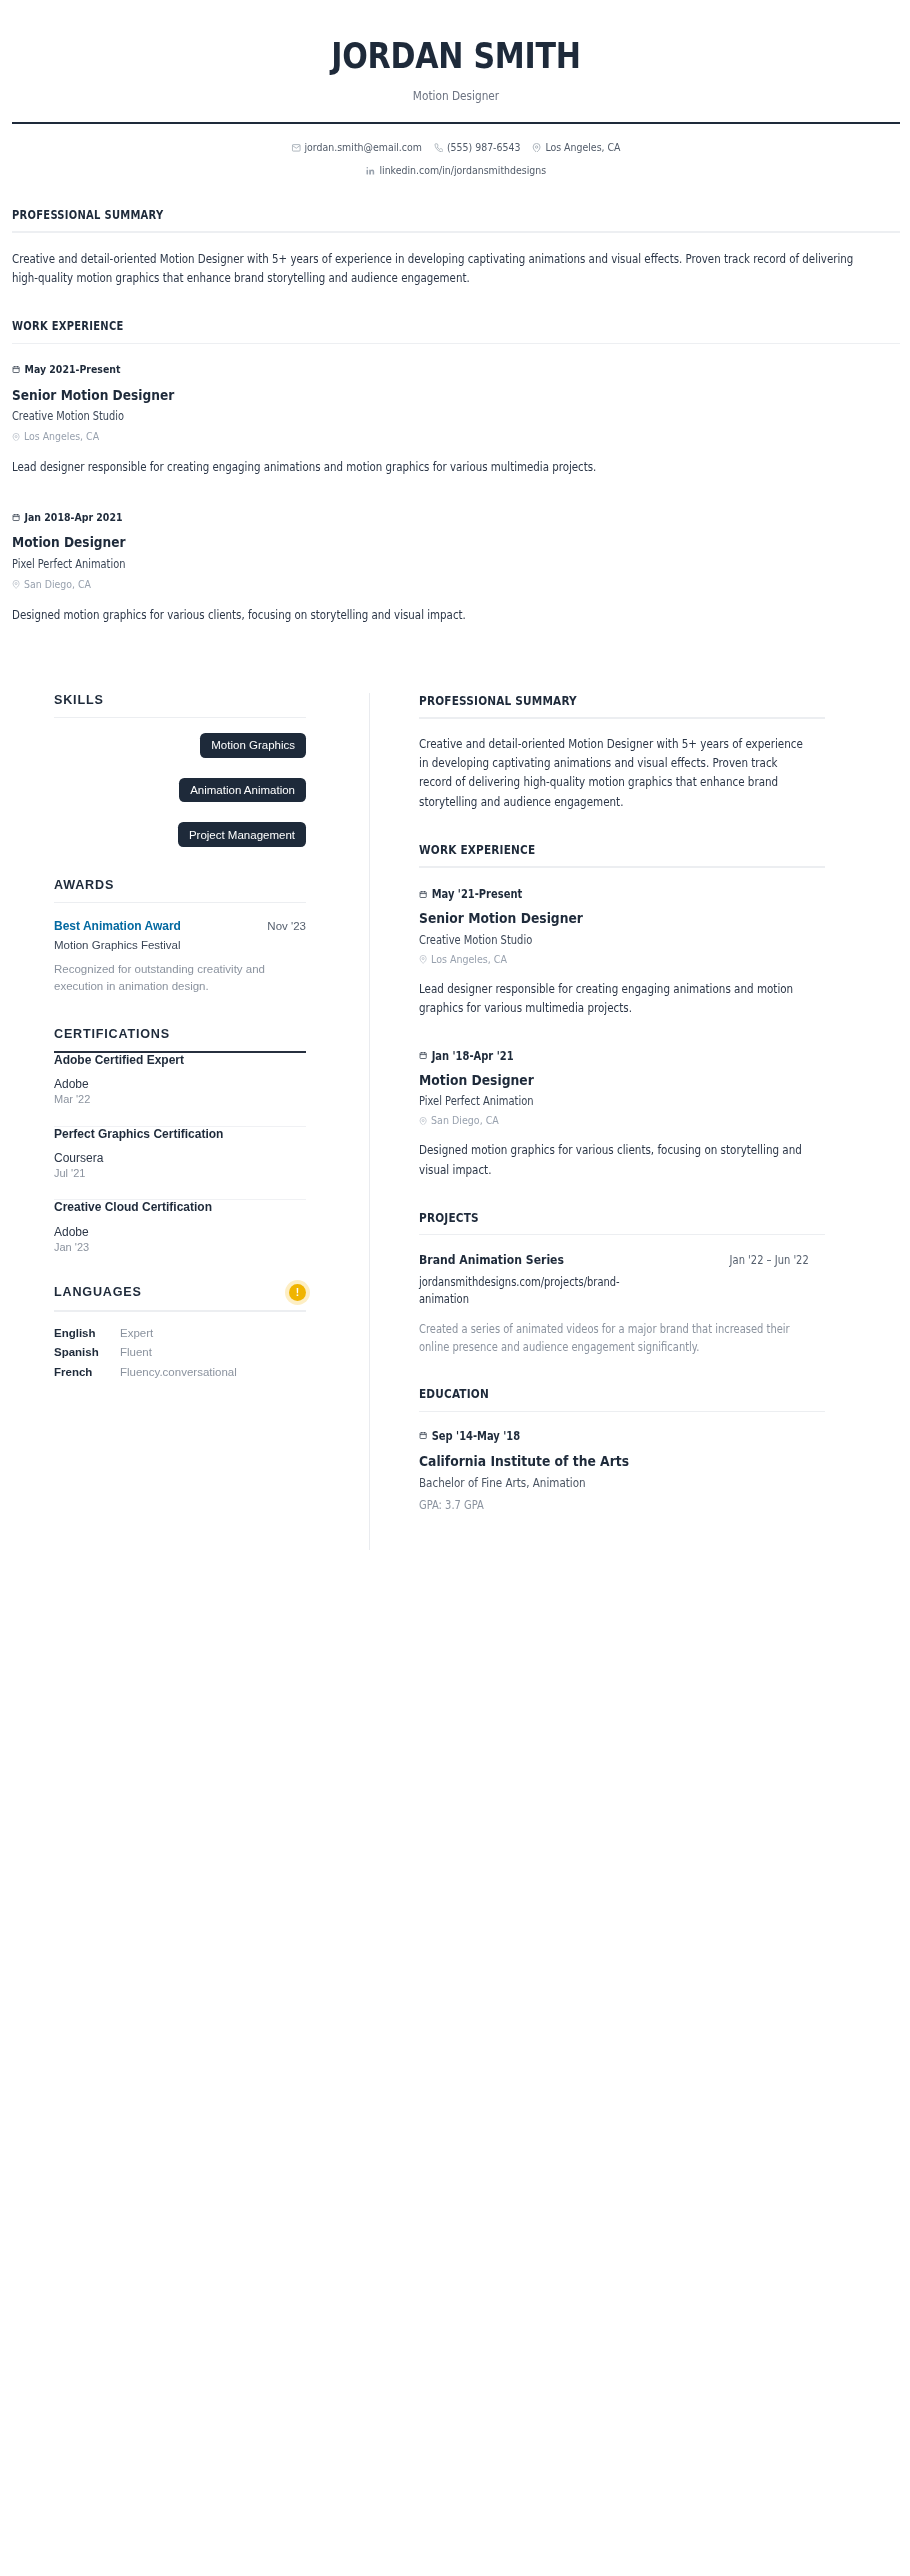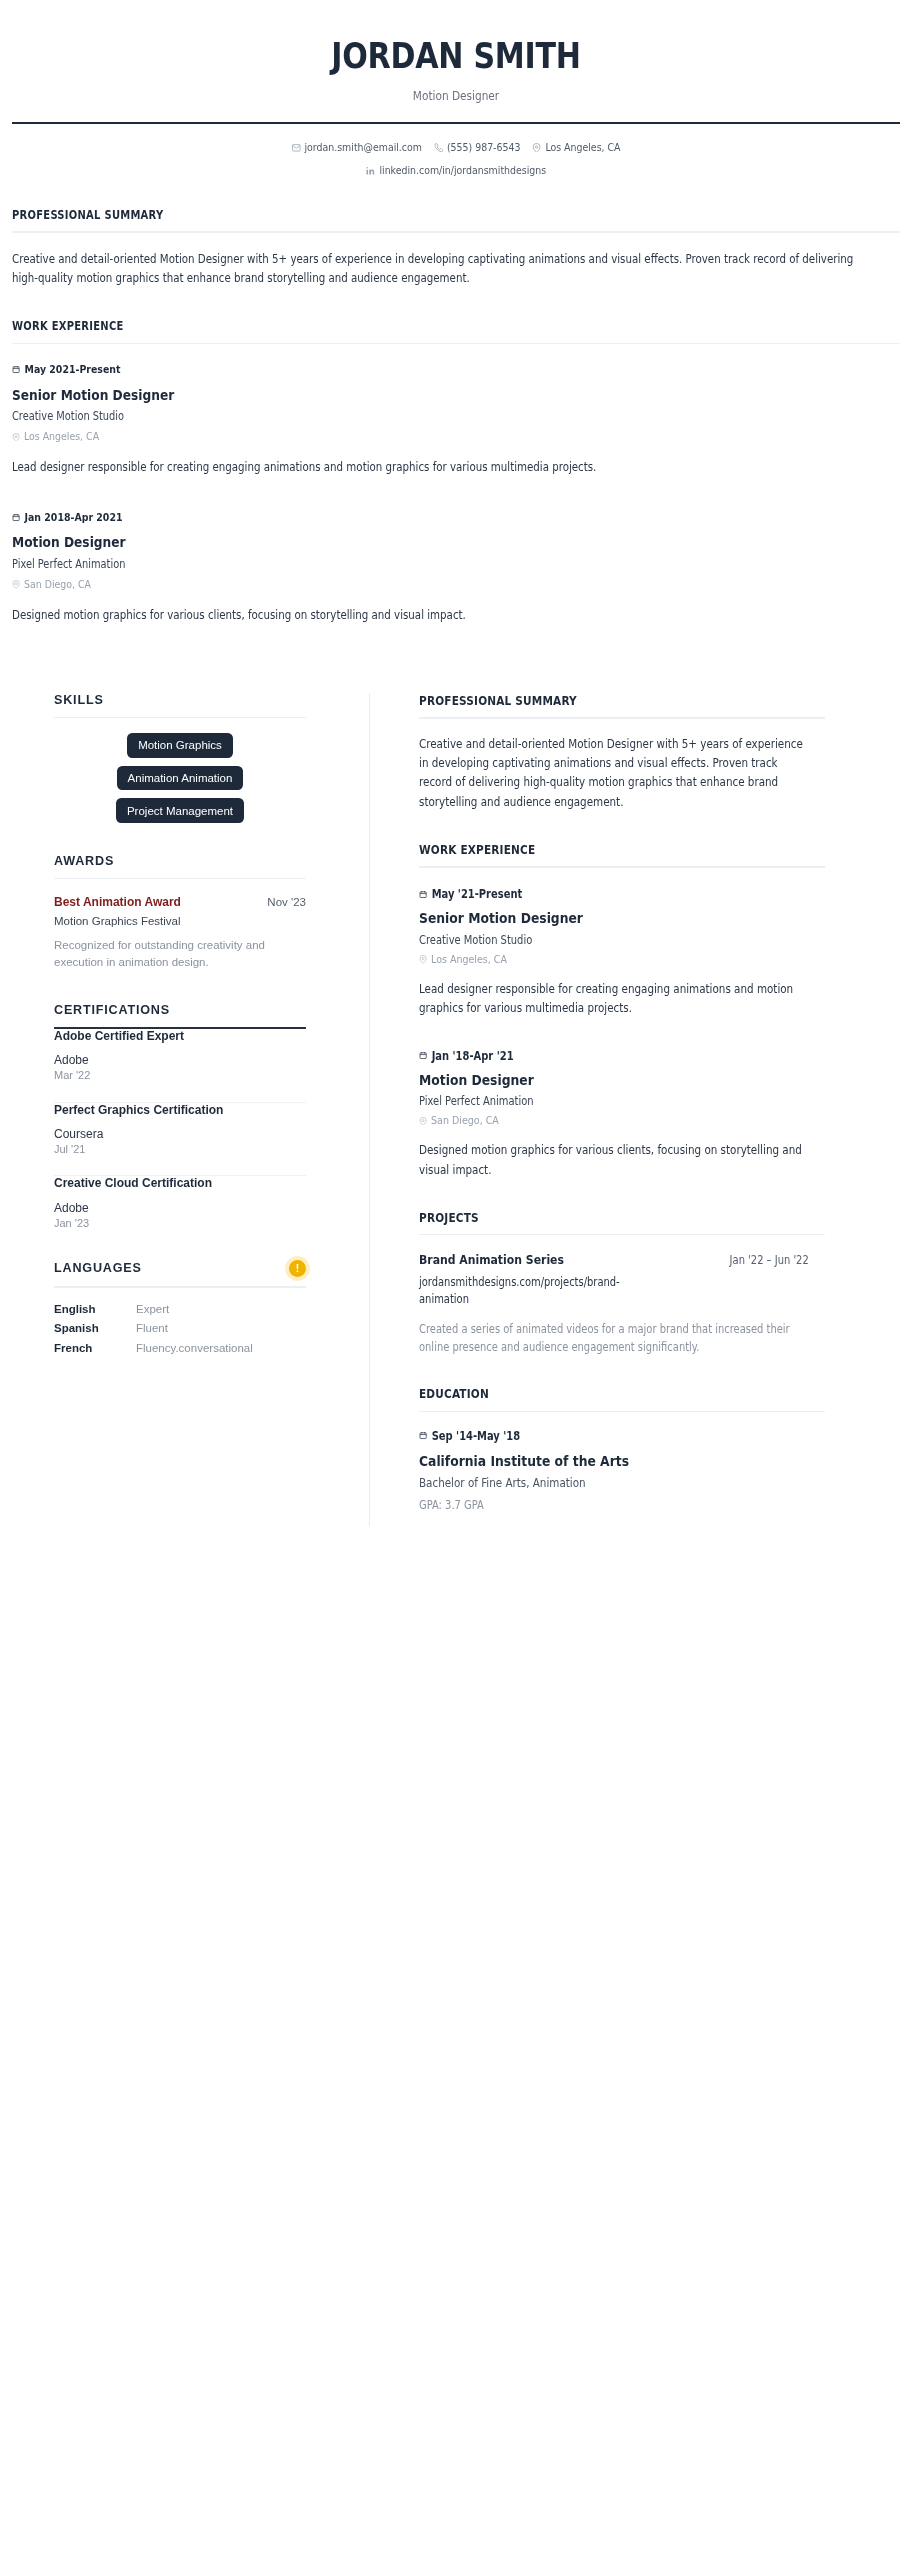--- a/index.html
+++ b/index.html
@@ -116,32 +116,32 @@
   
   .l-sec{margin-top:0;}
   .l-sec + .l-sec{margin-top:31px;}
   .l-h{
     font-size:12.6px;font-weight:700;letter-spacing:0.8px;color:#1e2a3a;
     position:relative;
   }
   .l-rule{height:1.1px;background:#eceef1;margin-top:9.7px;}
   .l-rule.dark{height:1.7px;background:#27303f;}
 
-  .skill-chips{margin-top:15px;display:flex;flex-direction:column;align-items:center;gap:8px;}
+  .skill-chips{margin-top:15px;display:flex;flex-direction:column;align-items:flex-end;gap:20px;}
   .chip{
     background:#1e2a3a;color:#ffffff;
     font-size:11.5px;
     padding:6.3px 11px;
     border-radius:5.2px;
     display:inline-block;
   }
 
   .award{margin-top:16px;}
   .award-top{display:flex;justify-content:space-between;align-items:baseline;gap:6.9px;}
-  .award-name{font-size:12px;font-weight:700;color:#7f1d1d;}
+  .award-name{font-size:12px;font-weight:700;color:#0369a1;}
   .award-date{font-size:11.5px;color:#56606e;white-space:nowrap;}
   .award-org{font-size:11.5px;color:#3b4656;margin-top:6.9px;}
   .award-desc{font-size:11.5px;line-height:1.55;color:#8b939f;margin-top:9.2px;}
 
   .cert{}
   .cert + .cert{border-top:1.1px solid #f0f1f4;margin-top:20.6px;}
   .cert-name{font-size:12px;font-weight:700;color:#1e2a3a;}
   .cert-org{font-size:12px;color:#2b3647;margin-top:10.3px;}
   .cert-date{font-size:11px;color:#8b939f;margin-top:2px;}
 
@@ -151,21 +151,21 @@
     background:#F0B400;
     color:#ffffff;
     font-size:10.3px;font-weight:700;
     display:flex;align-items:center;justify-content:center;
     box-shadow:0 0 0 4px rgba(247,200,60,0.30);
     flex:none;
   }
   .lang-table{margin-top:15px;}
   .lang-row{display:flex;margin-top:7.5px;}
   .lang-row:first-child{margin-top:0;}
-  .lang-name{width:82px;font-size:11.5px;font-weight:700;color:#1e2a3a;}
+  .lang-name{width:66px;font-size:11.5px;font-weight:700;color:#1e2a3a;}
   .lang-lvl{font-size:11.5px;color:#8b939f;}
 
   
   .r-sec + .r-sec{margin-top:30px;}
   .r-h{
     font-size:13px;font-weight:700;letter-spacing:0.2px;color:#1e2a3a;
     transform:scaleX(0.9);transform-origin:left center;
   }
   .r-rule{height:1.1px;background:#eceef1;margin-top:9.2px;}
   .r-body{

